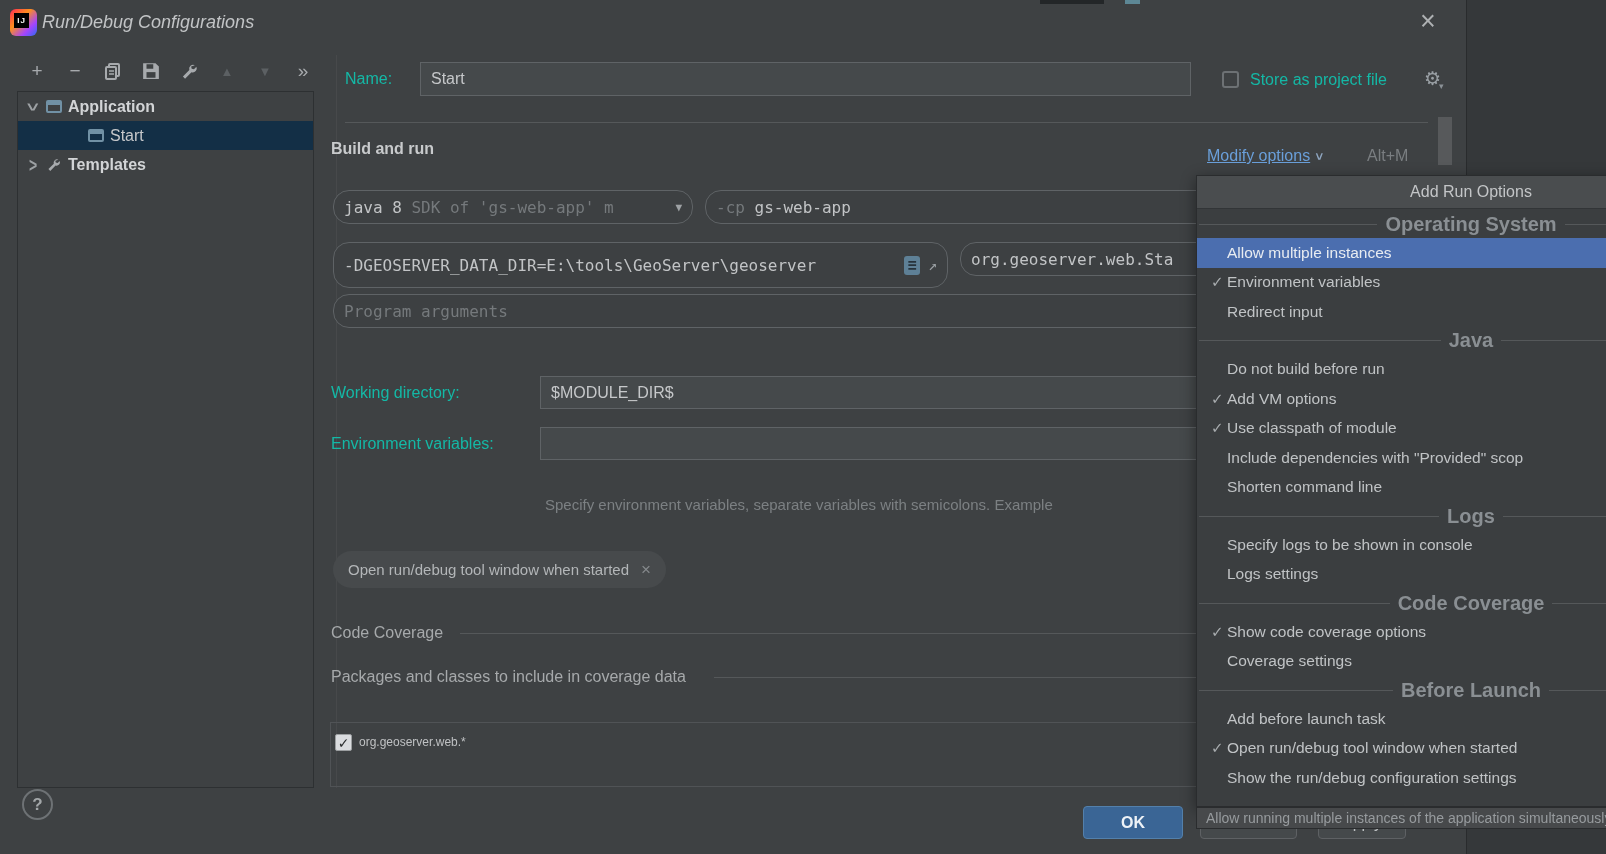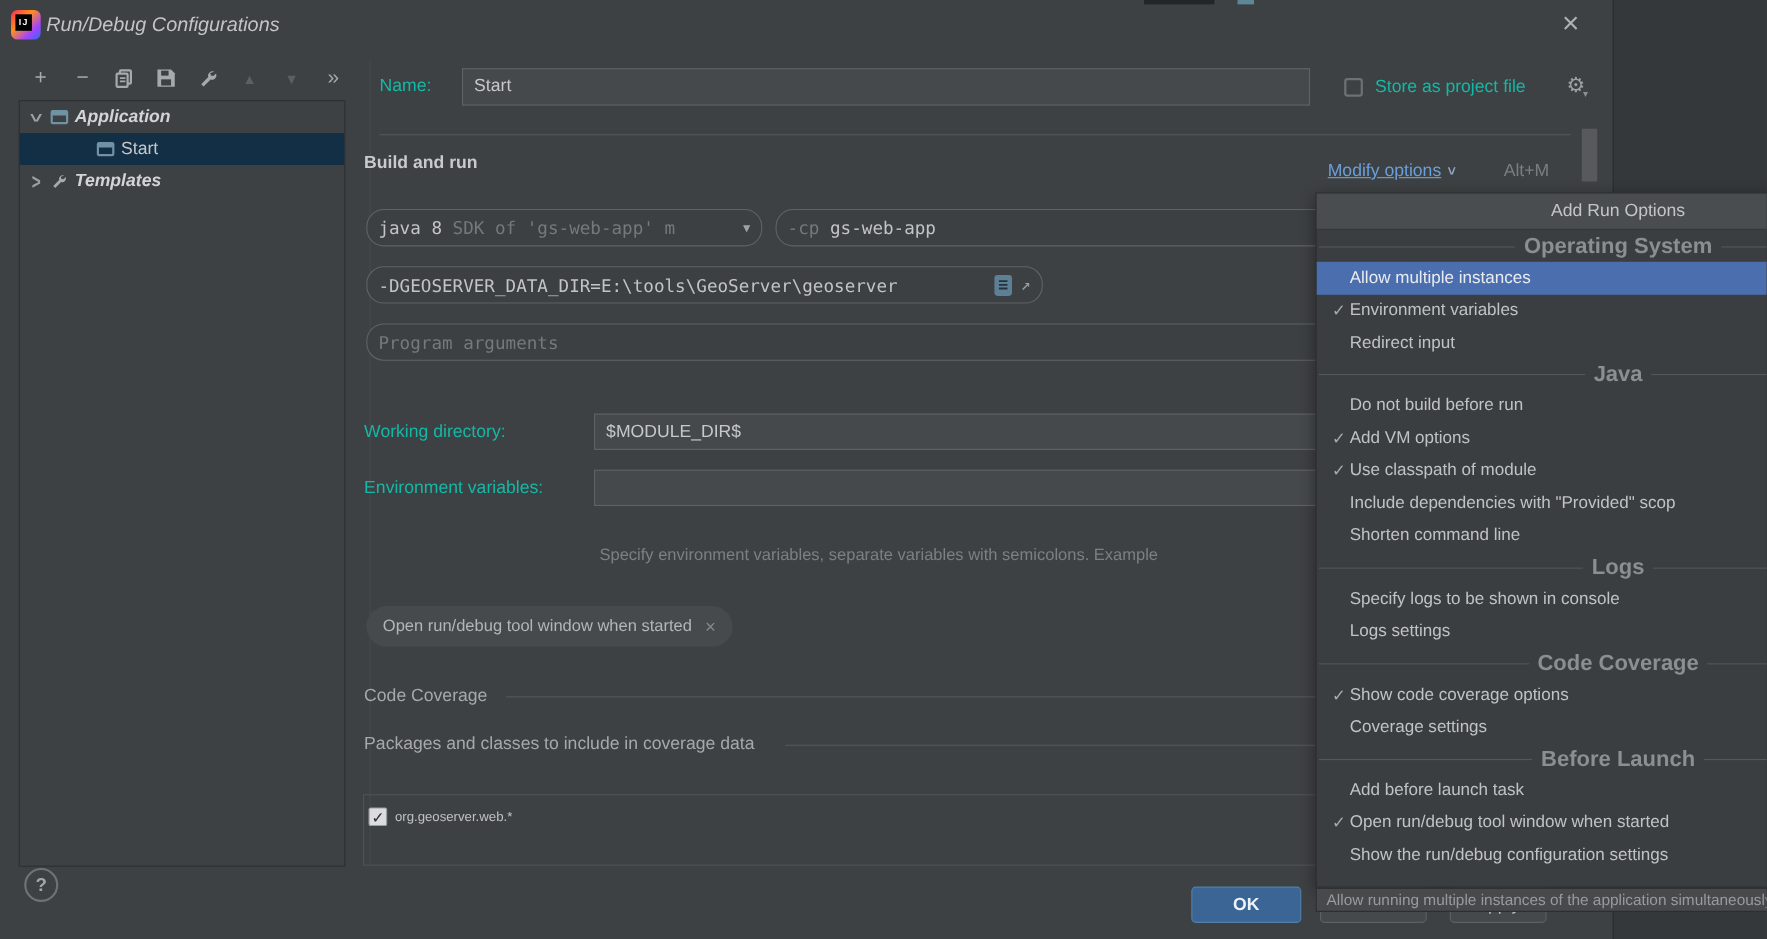--- a/index.html
+++ b/index.html
@@ -35,21 +35,21 @@
 
   
   .treebox { position:absolute; left:17px; top:91px; width:297px; height:697px;
              border:1px solid #2d3032; background:#3e4143; }
   .tree-row { position:relative; height:29px; display:flex; align-items:center; font-size:16px;
               color:#c6c8ca; cursor:pointer; white-space:nowrap; }
   .tree-row.selected { background:#132f46; }
   .tree-row .chev { display:inline-block; width:14px; text-align:center; color:#9da1a4;
                     font-size:14px; font-weight:bold; transform:scaleY(1.4); }
   .tree-row .chev.down { transform:rotate(90deg) scaleY(1.4); }
-  .tree-row .bold { font-weight:bold; color:#d2d4d6;font-style:italic; }
+  .tree-row .bold { font-weight:bold; color:#d2d4d6; }
   .win-icon { display:inline-block; width:16px; height:13px; border:2px solid #7191a5;
               border-top:5px solid #7191a5; border-radius:2px; margin:0 6px; }
   .wrench-icon { display:inline-flex; width:16px; height:16px; margin:0 6px; }
 
   .splitter { position:absolute; left:336px; top:55px; width:1px; height:733px; background:#47494b; }
 
   .help-btn { position:absolute; left:22px; top:789px; width:31px; height:31px; border-radius:50%;
               border:2px solid #6e7275; color:#a3a7a9; font-size:17px; font-weight:bold;
               display:flex; align-items:center; justify-content:center; cursor:pointer; }
 
@@ -196,24 +196,27 @@
     <span class="shortcut" style="left:1367px;top:147px;">Alt+M</span>
 
     <div class="mono-field" style="left:333px;top:190px;width:360px;height:34px;">
       <span class="mono-main">java 8</span>&nbsp;<span class="mono-dim">SDK of 'gs-web-app' m</span>
       <span class="combo-arrow">▼</span>
     </div>
     <div class="mono-field" style="left:705px;top:190px;width:723px;height:34px;">
       <span class="mono-dim">-cp</span>&nbsp;<span class="mono-main">gs-web-app</span>
     </div>
 
-    <div class="mono-field" style="left:333px;top:242px;width:615px;height:34px;">
+    <div class="mono-field" style="left:333px;top:242px;width:615px;height:46px;">
       <span class="mono-main">-DGEOSERVER_DATA_DIR=E:\tools\GeoServer\geoserver</span>
       <span class="list-icon">≡</span>
       <span class="expand-icon">↗</span>
+    </div>
+    <div class="mono-field" style="left:960px;top:242px;width:468px;height:34px;">
+      <span class="mono-main">org.geoserver.web.Sta</span>
     </div>
 
     <div class="mono-field" style="left:333px;top:294px;width:1095px;height:34px;">
       <span class="mono-dim">Program arguments</span>
     </div>
 
     <span class="lbl" style="left:331px;top:384px;">Working directory:</span>
     <input class="field" style="left: 540px; top: 376px; width: 888px; height: 33px;" value="$MODULE_DIR$">
 
     <span class="lbl" style="left:331px;top:435px;">Environment variables:</span>

